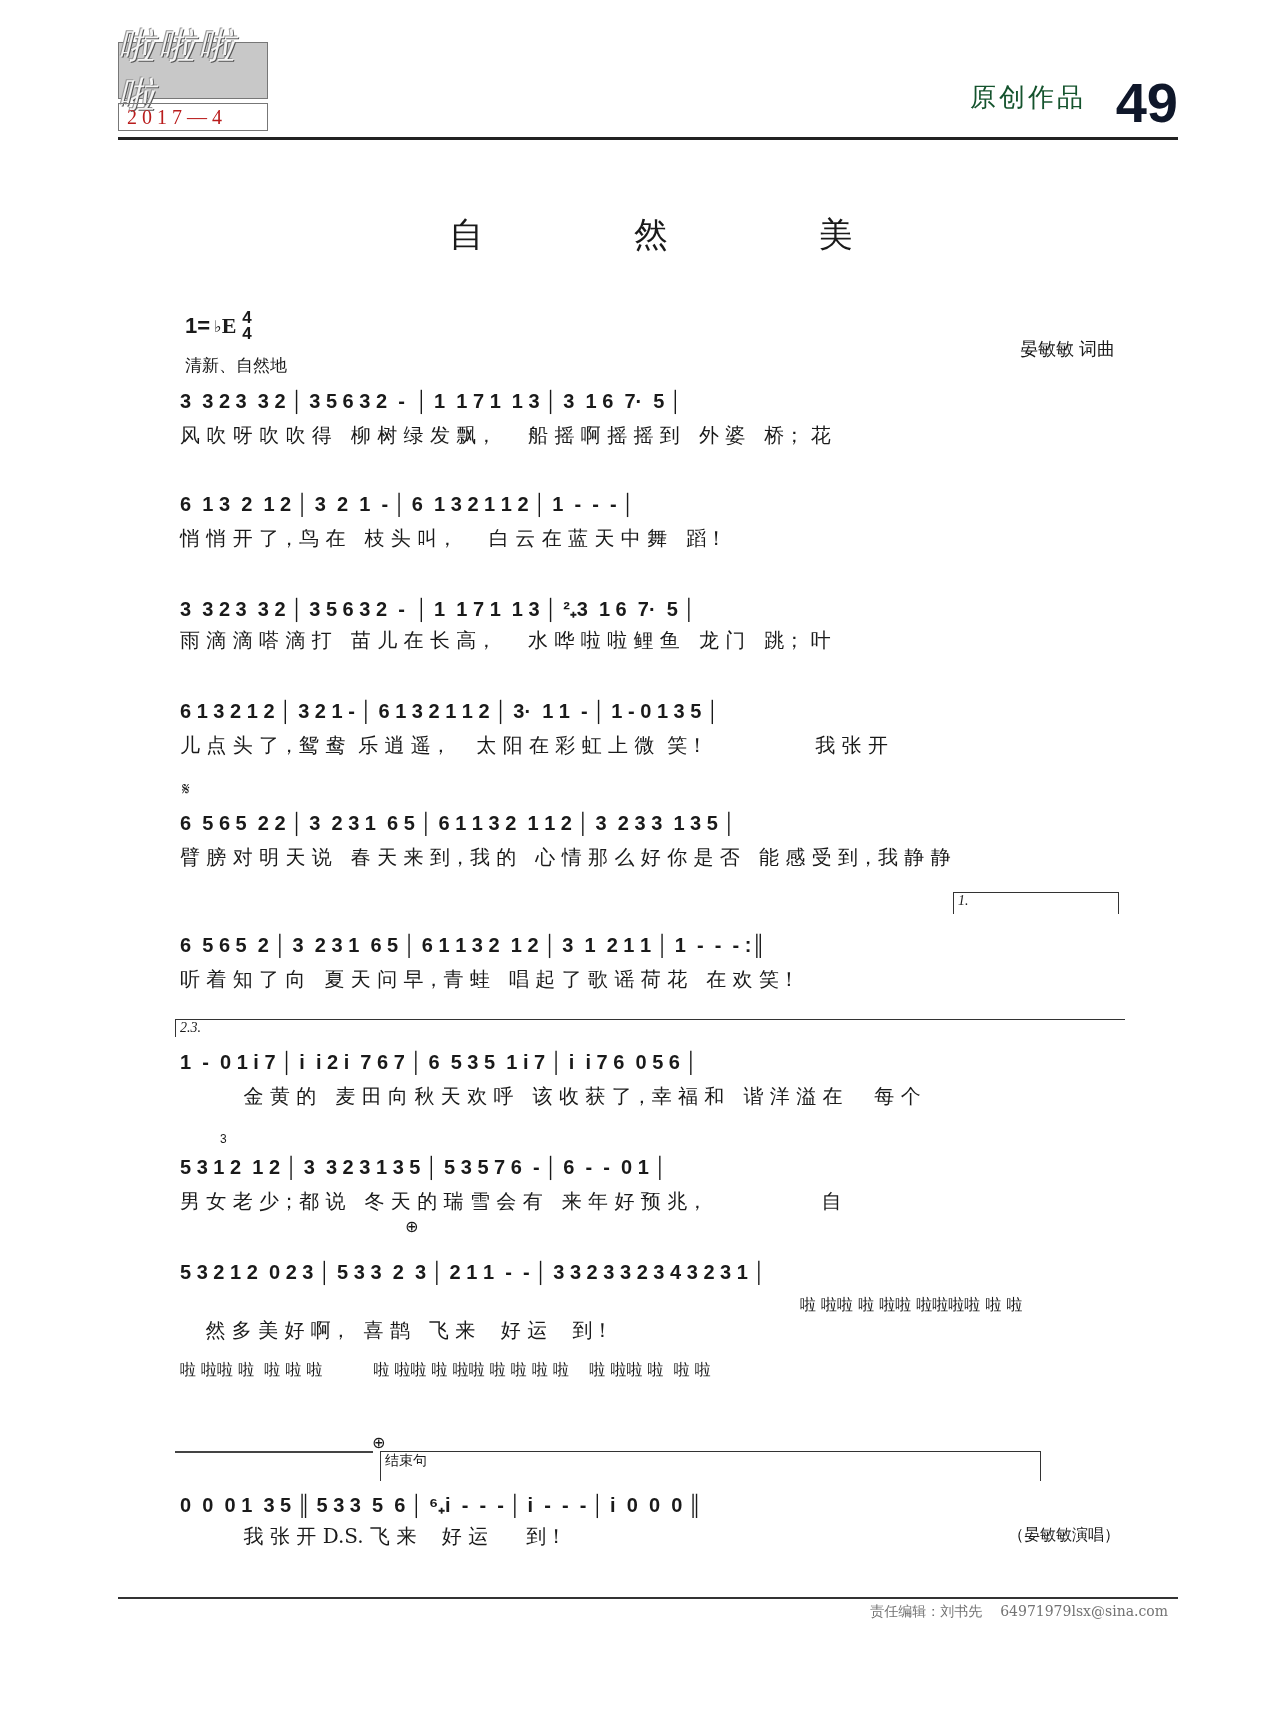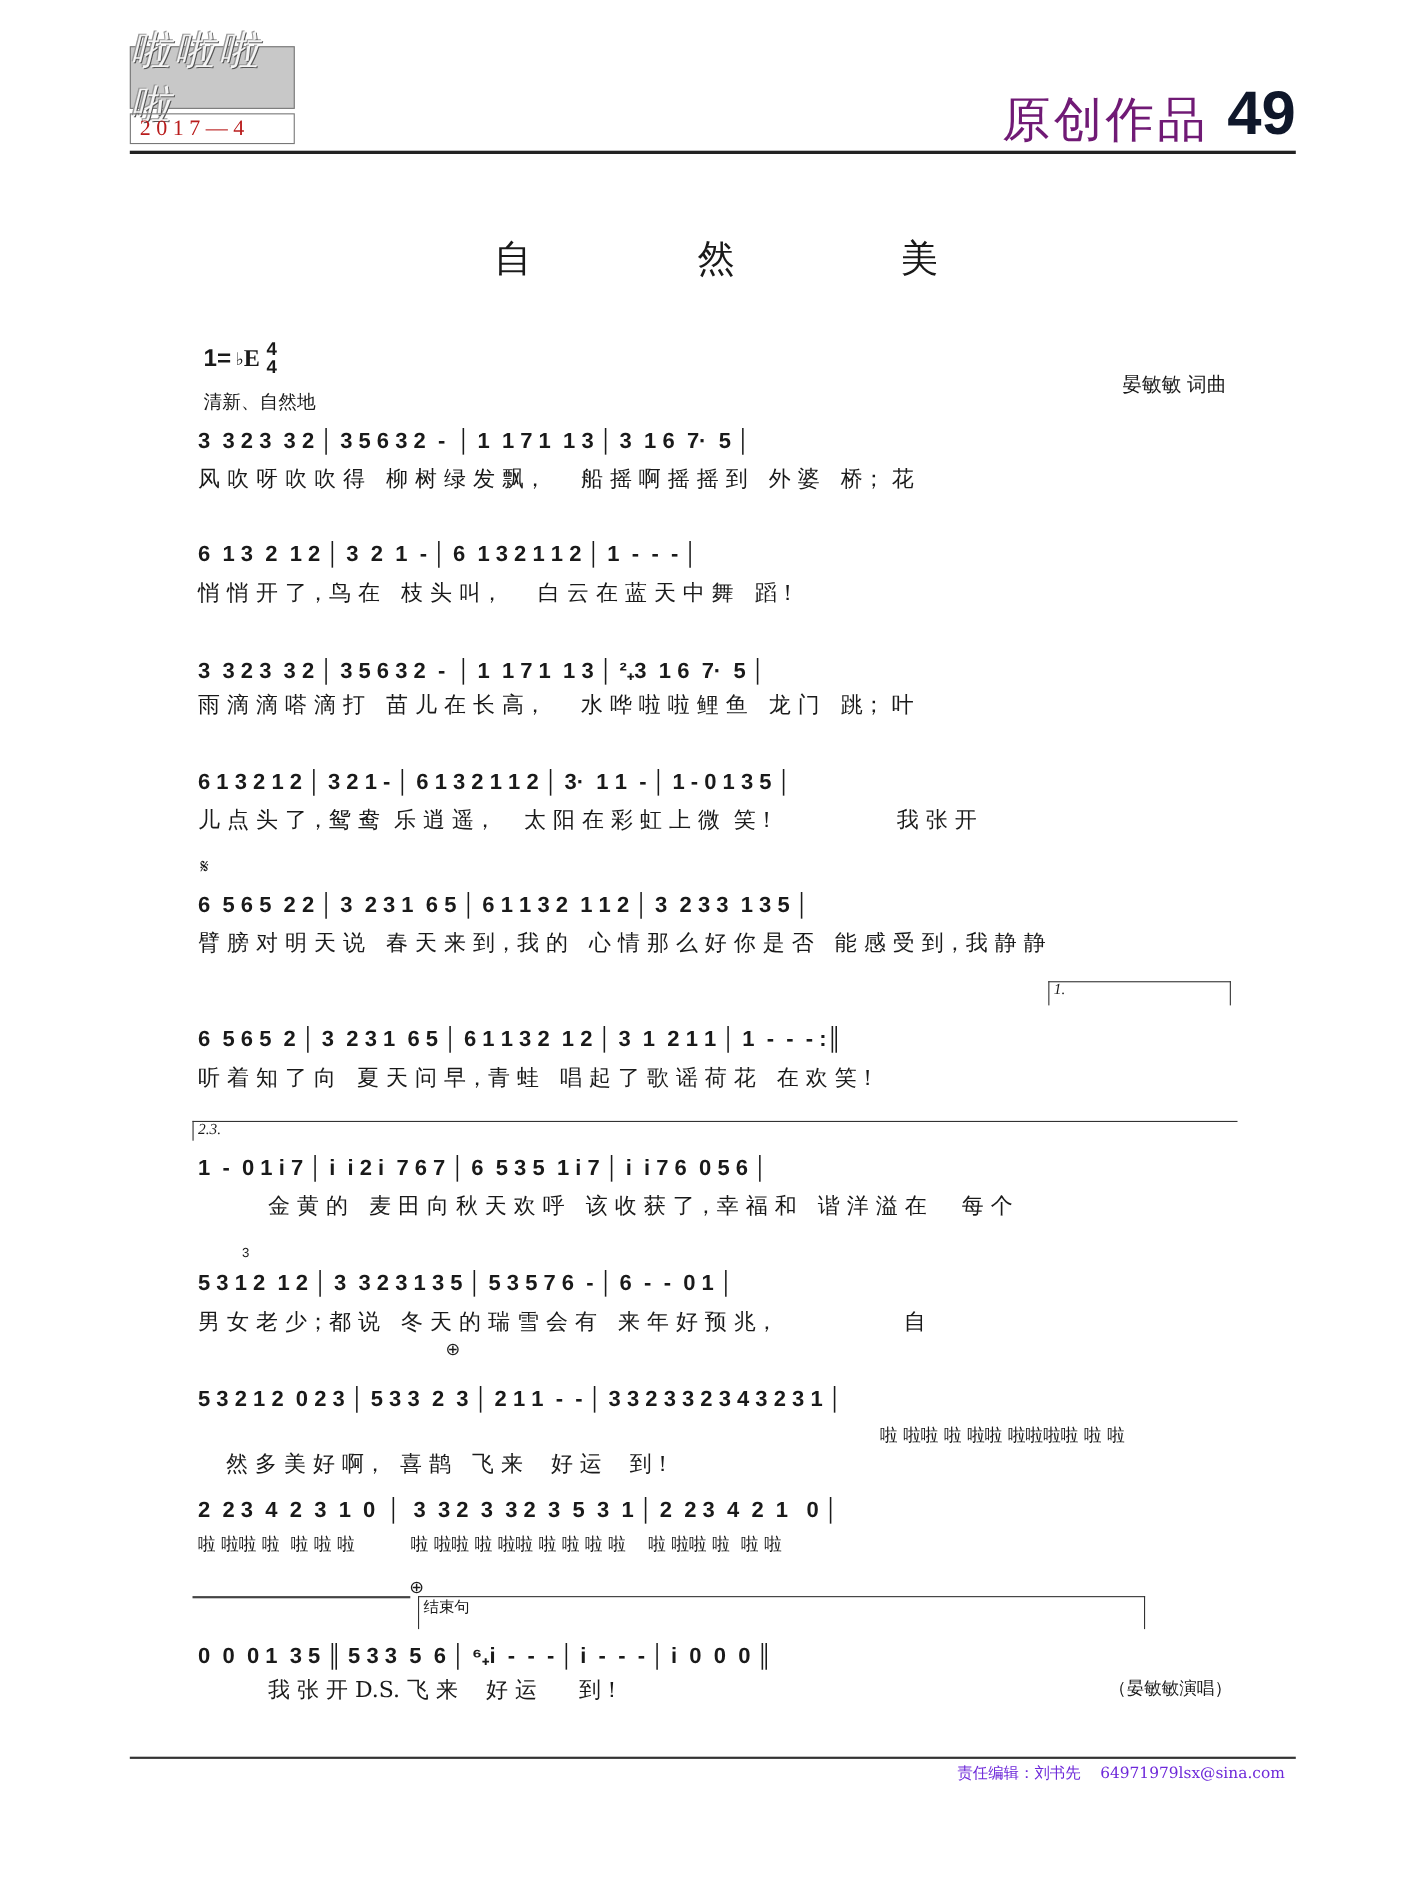--- a/index.html
+++ b/index.html
@@ -1,40 +1,40 @@
 <!DOCTYPE html>
 <html><head>
 <meta charset="utf-8">
 <style>
   * { margin:0; padding:0; box-sizing:border-box; }
   html, body { width:1280px; height:1725px; background:#ffffff; overflow:hidden; }
   body { position:relative; font-family:"Liberation Sans","DejaVu Sans",sans-serif; color:#1a1a1a; }
   .masthead-logo { position:absolute; left:118px; top:42px; width:150px; height:57px; background:#c8c8c8; border:1px solid #777; display:flex; align-items:center; justify-content:center; font-family:"DejaVu Serif",serif; font-size:36px; color:#f4f4f4; text-shadow:1px 1px 0 #555, -1px -1px 0 #999; letter-spacing:4px; font-style:italic; }
   .masthead-issue { position:absolute; left:118px; top:103px; width:150px; height:28px; border:1px solid #777; font-family:"Liberation Serif",serif; font-size:20px; color:#b91c1c; display:flex; align-items:center; padding-left:8px; letter-spacing:5px; }
-  .section-label { position:absolute; right:181px; top:80px; font-family:"DejaVu Serif",serif; font-size:44px; color:#701a75; letter-spacing:3px; }
+  .section-label { position:absolute; right:194px; top:80px; font-family:"DejaVu Serif",serif; font-size:26px; color:#14532d; letter-spacing:3px; }
   .page-number { position:absolute; right:102px; top:70px; font-family:"Liberation Sans",sans-serif; font-size:56px; font-weight:bold; color:#0f172a; }
   .top-rule { position:absolute; left:118px; top:137px; width:1060px; height:3px; background:#222; }
   .song-title { position:absolute; left:11px; width:1280px; top:212px; text-align:center; font-family:"DejaVu Serif",serif; font-size:34px; letter-spacing:70px; padding-left:70px; }
   .key-sig { position:absolute; left:185px; top:310px; font-size:22px; font-weight:bold; display:flex; align-items:center; }
   .key-sig .flat { font-family:"DejaVu Serif",serif; font-size:16px; vertical-align:super; margin-left:4px; }
   .key-sig .E { font-family:"Liberation Serif",serif; font-size:22px; }
   .timesig { display:inline-flex; flex-direction:column; align-items:center; margin-left:6px; font-size:17px; line-height:16px; font-weight:bold; }
   .tempo { position:absolute; left:185px; top:354px; font-family:"DejaVu Sans",sans-serif; font-size:17px; }
   .composer { position:absolute; right:165px; top:337px; font-family:Liberation Sans, sans-serif; font-size:18px; }
   .system { position:absolute; left:180px; width:945px; }
   .notes-row { position:relative; height:34px; font-family:"Liberation Sans",sans-serif; font-weight:bold; font-size:20px; white-space:pre; letter-spacing:0; }
   .notes-row .txt { position:absolute; left:0; top:6px; word-spacing:0; }
   .lyrics-row { position:relative; height:32px; font-family:"DejaVu Serif",serif; font-size:20px; white-space:pre; margin-top:4px; }
   .lyrics-row.small { font-size:16px; }
   .volta { position:absolute; border-top:1.5px solid #333; border-left:1.5px solid #333; height:22px; font-family:"Liberation Serif",serif; font-style:italic; font-size:14px; padding-left:4px; }
   .volta.right { border-right:1.5px solid #333; }
   .segno { position:absolute; font-family:"DejaVu Sans",sans-serif; font-size:18px; }
   .coda { position:absolute; font-family:"DejaVu Sans",sans-serif; font-size:16px; }
   .bottom-rule { position:absolute; left:118px; top:1597px; width:1060px; height:1.5px; background:#333; }
-  .footer { position:absolute; right:112px; top:1603px; font-family:"DejaVu Serif",serif; font-size:14px; color:#6d28d9; }
+  .footer { position:absolute; right:112px; top:1603px; font-family:"DejaVu Serif",serif; font-size:14px; color:#737373; }
   .long-line { position:absolute; height:1.5px; background:#444; }
 </style>
 </head>
 <body>
 
 <div class="masthead-logo">啦啦啦啦</div>
 <div class="masthead-issue">2017—4</div>
 <div class="section-label">原创作品</div>
 <div class="page-number">49</div>
 <div class="top-rule"></div>
@@ -100,21 +100,20 @@
 <div class="system" style="top:1255px;">
   <span class="coda" style="left:225px; top:-38px;">⊕</span>
   <div class="notes-row"><span class="txt">5 3 2 1 2  0 2 3 │ 5 3 3  2  3 │ 2 1 1  -  - │ 3 3 2 3 3 2 3 4 3 2 3 1 │</span></div>
   <div class="lyrics-row" style="position:relative;">
     <span>然 多 美 好 啊，  喜 鹊   飞 来    好 运    到！</span>
     <span class="small" style="position:absolute; left:620px; top:2px; font-size:16px;">啦 啦啦 啦 啦啦 啦啦啦啦 啦 啦</span>
   </div>
 </div>
 
 <div class="system" style="top:1356px;">
-  <div class="notes-row"><span class="txt">2  2 3  4  2  3  1  0  │  3  3 2  3  3 2  3  5  3  1 │ 2  2 3  4  2  1   0 │</span></div>
   <div class="lyrics-row small" style="font-size:16px;">啦 啦啦 啦  啦 啦 啦          啦 啦啦 啦 啦啦 啦 啦 啦 啦    啦 啦啦 啦  啦 啦</div>
 </div>
 
 <div class="system" style="top:1485px;">
   <span class="coda" style="left:192px; top:-52px;">⊕</span>
   <div class="long-line" style="left:-5px; top:-34px; width:198px;"></div>
   <div class="volta right" style="left:200px; top:-34px; width:661px; height:30px; font-style:normal; font-family:'DejaVu Sans',sans-serif;">结束句</div>
   <div class="notes-row"><span class="txt">0  0  0 1  3 5 ║ 5 3 3  5  6 │ ⁶₊i  -  -  - │ i  -  -  - │ i  0  0  0 ║</span></div>
   <div class="lyrics-row">          我 张 开 D.S. 飞 来    好 运      到！</div>
 </div>

